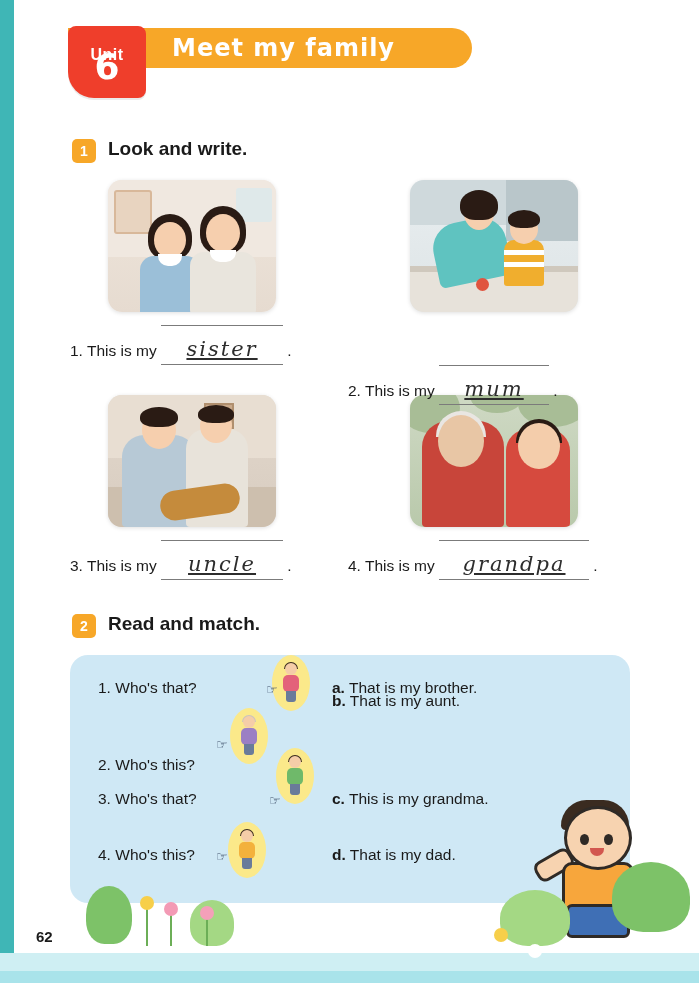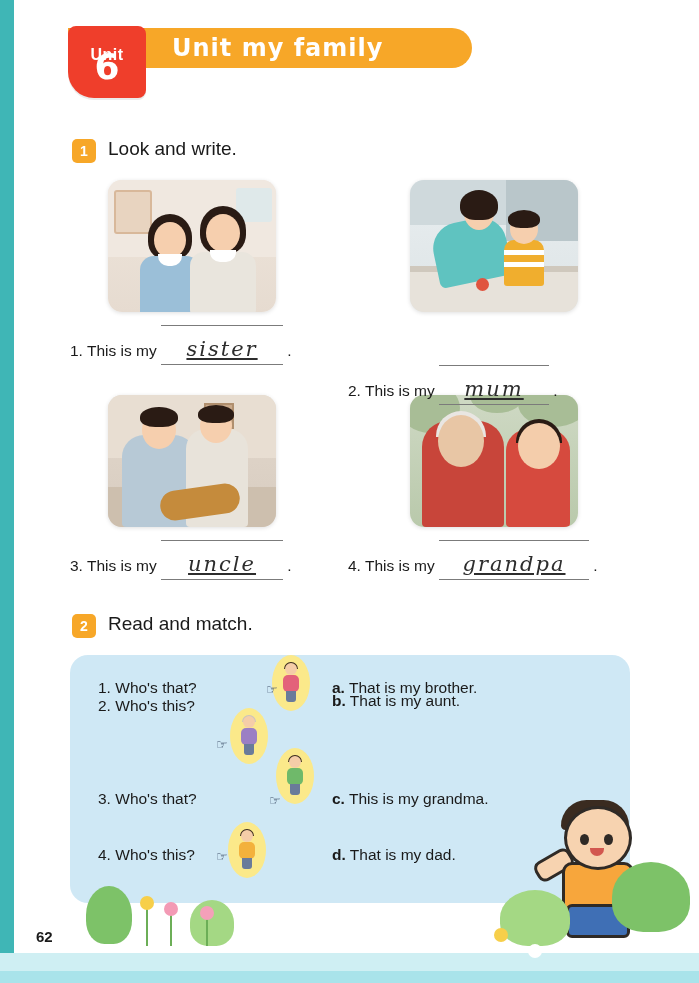--- a/index.html
+++ b/index.html
@@ -87,21 +87,21 @@
     border-radius: 5px;
     color: #ffffff;
     font-size: 14px;
     font-weight: bold;
     text-align: center;
     line-height: 24px;
   }
   .sec-title {
     position: absolute;
     font-size: 19px;
-    font-weight: normal;
+    font-weight: bold;
     color: #1a1a1a;
   }
   #sec1-num { left: 72px; top: 139px; }
   #sec1-title { left: 108px; top: 138px; }
   #sec2-num { left: 72px; top: 614px; }
   #sec2-title { left: 108px; top: 613px; }
 
   
   .photo {
     position: absolute;
@@ -216,21 +216,21 @@
     white-space: nowrap;
   }
   .mright {
     position: absolute;
     font-size: 15.5px;
     color: #1a1a1a;
     white-space: nowrap;
   }
   .mright b { font-weight: bold; }
   #ml1 { left: 98px; top: 679px; }
-  #ml2 { left: 98px; top: 697px; }
+  #ml2 { left: 98px; top: 756px; }
   #ml3 { left: 98px; top: 790px; }
   #ml4 { left: 98px; top: 846px; }
   #mr1 { left: 332px; top: 679px; }
   #mr2 { left: 332px; top: 692px; }
   #mr3 { left: 332px; top: 790px; }
   #mr4 { left: 332px; top: 846px; }
 
   
   .blob {
     position: absolute;
@@ -300,21 +300,21 @@
 
 <div class="page-edge-left"></div>
 <div class="page-bottom-band"></div>
 <div class="page-bottom-band-deep"></div>
 
 <div class="header"></div>
 <div class="unit-badge">
   <div class="unit-word">Unit</div>
   <div class="unit-num">6</div>
 </div>
-<div class="header-title">Unit my family</div>
+<div class="header-title">Meet my family</div>
 
 <div class="sec-num" id="sec1-num">1</div>
 <div class="sec-title" id="sec1-title">Look and write.</div>
 
 <div class="photo" id="photo1">
   <div class="ph-inner">
     <div class="p1-bg"></div>
     <div class="p1-wall"></div>
     <div class="p1-board"></div>
     <div class="p1-board2"></div>

